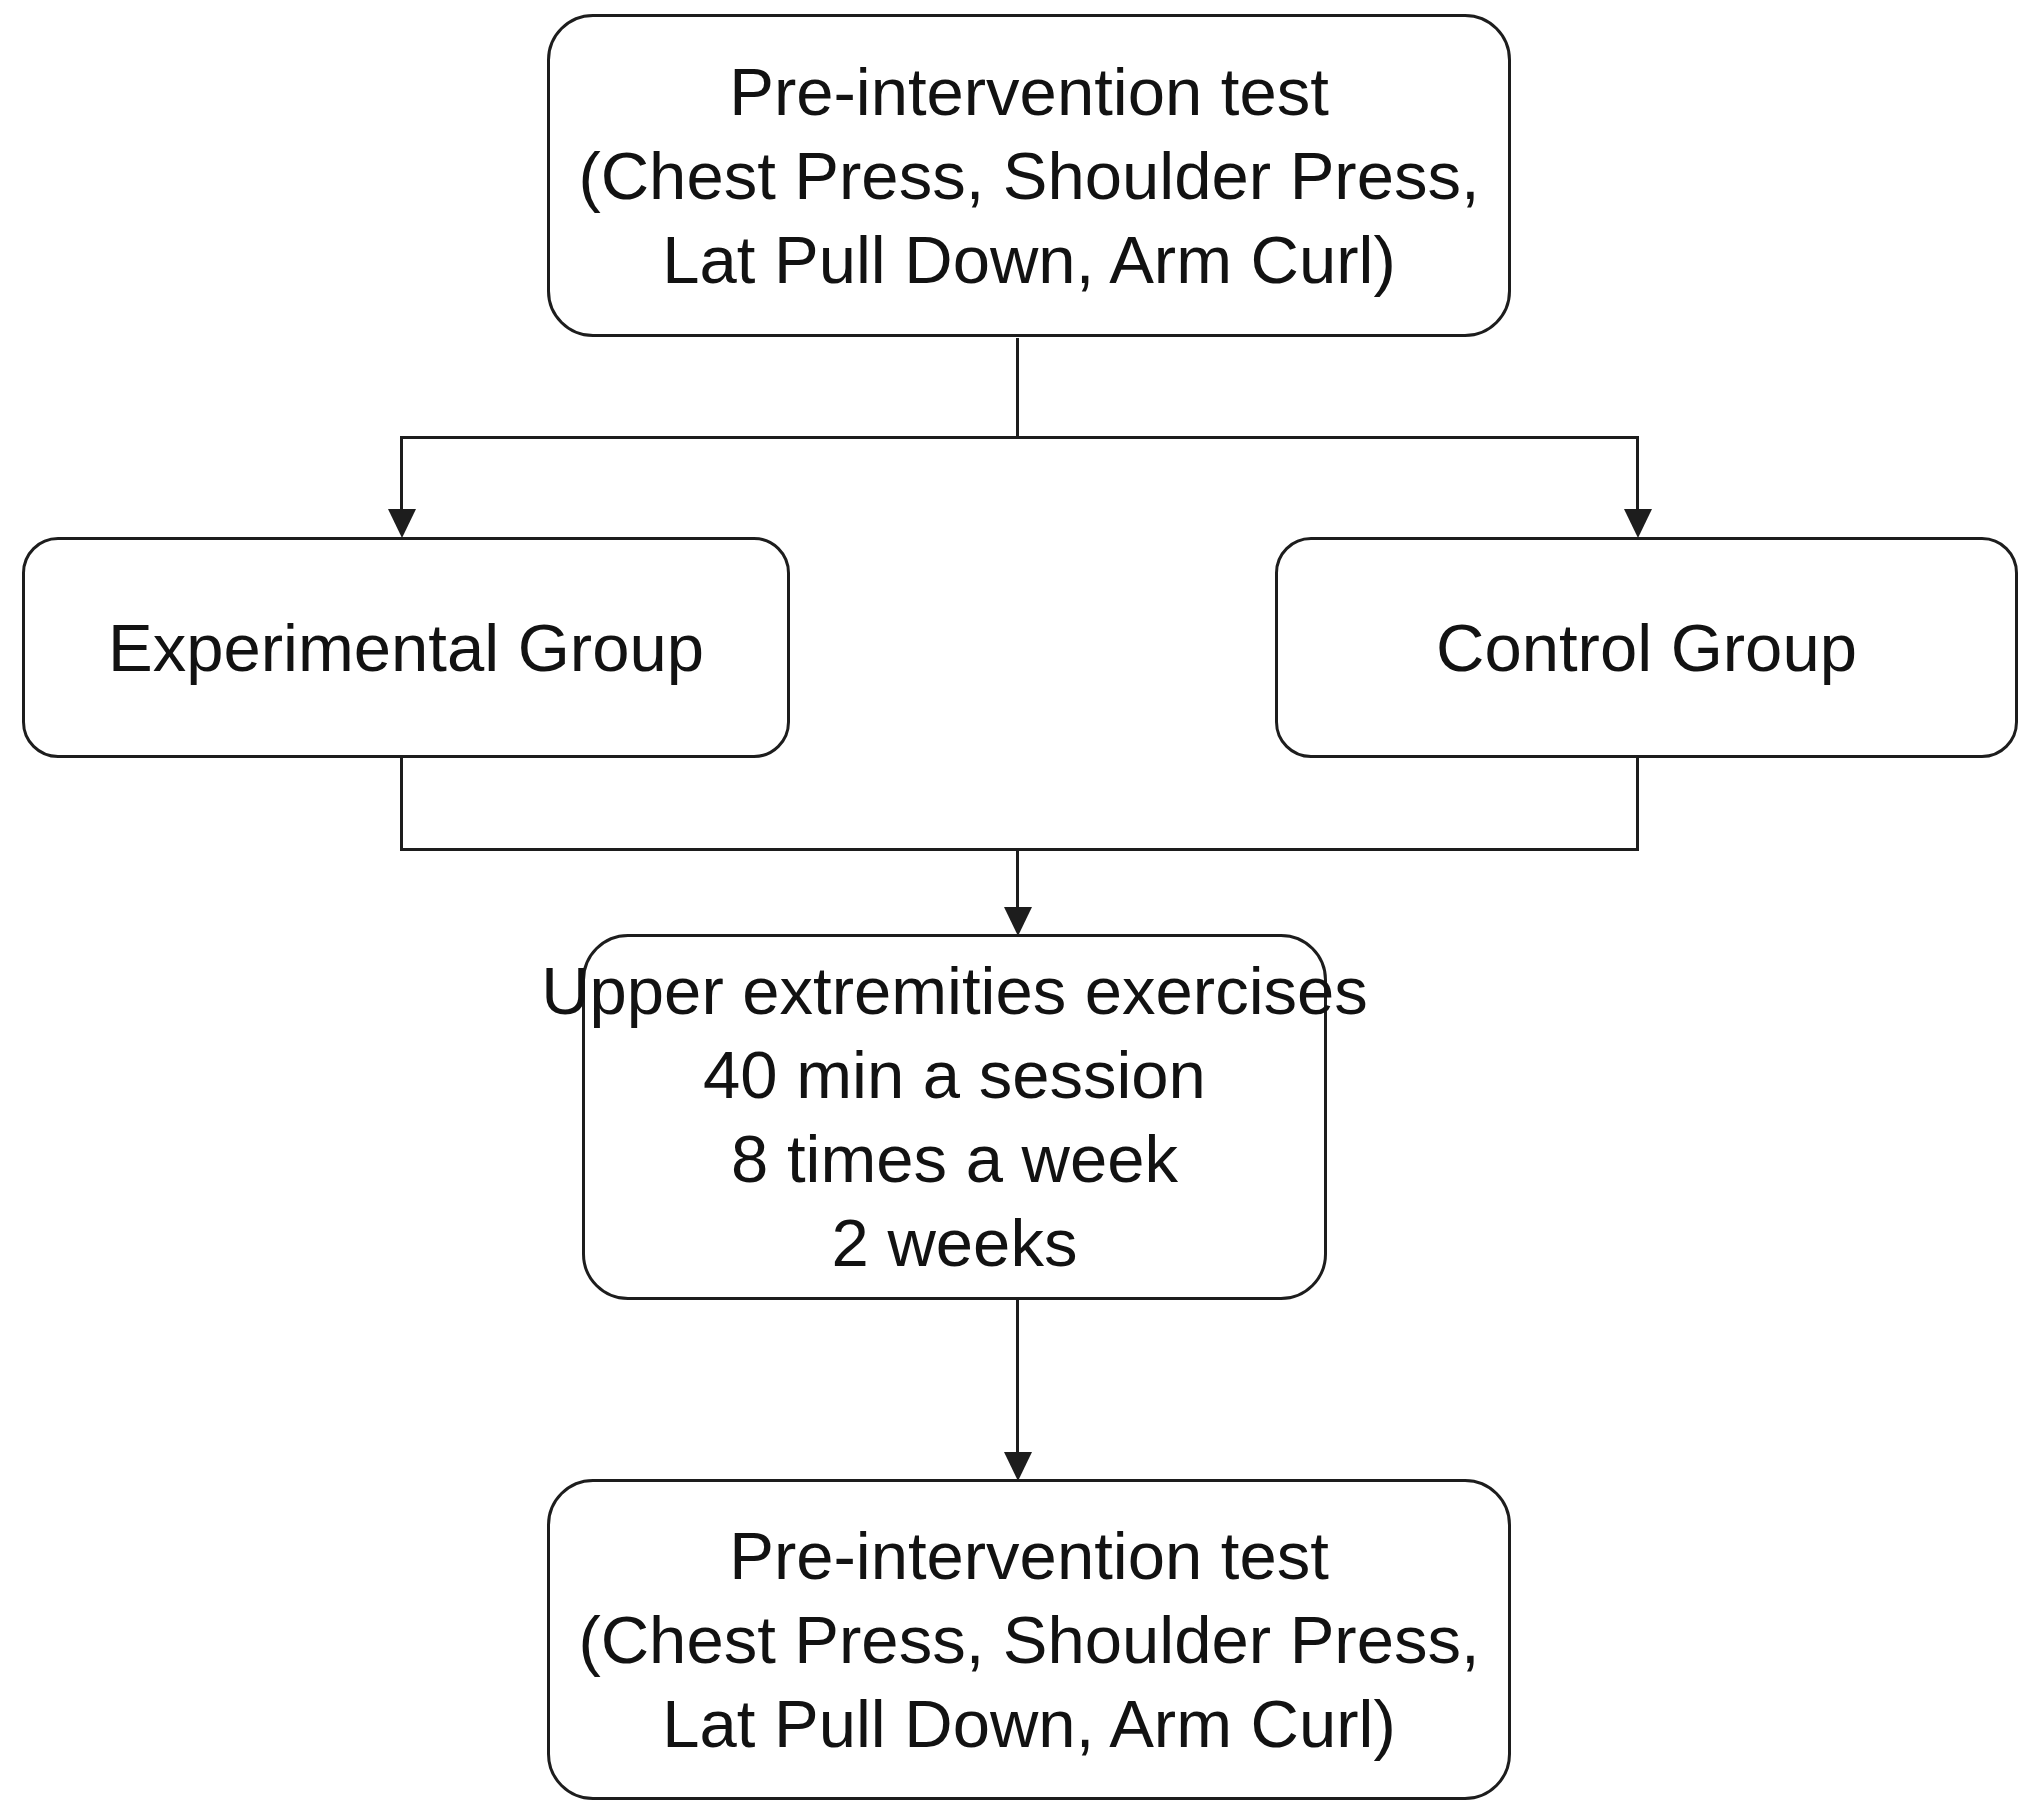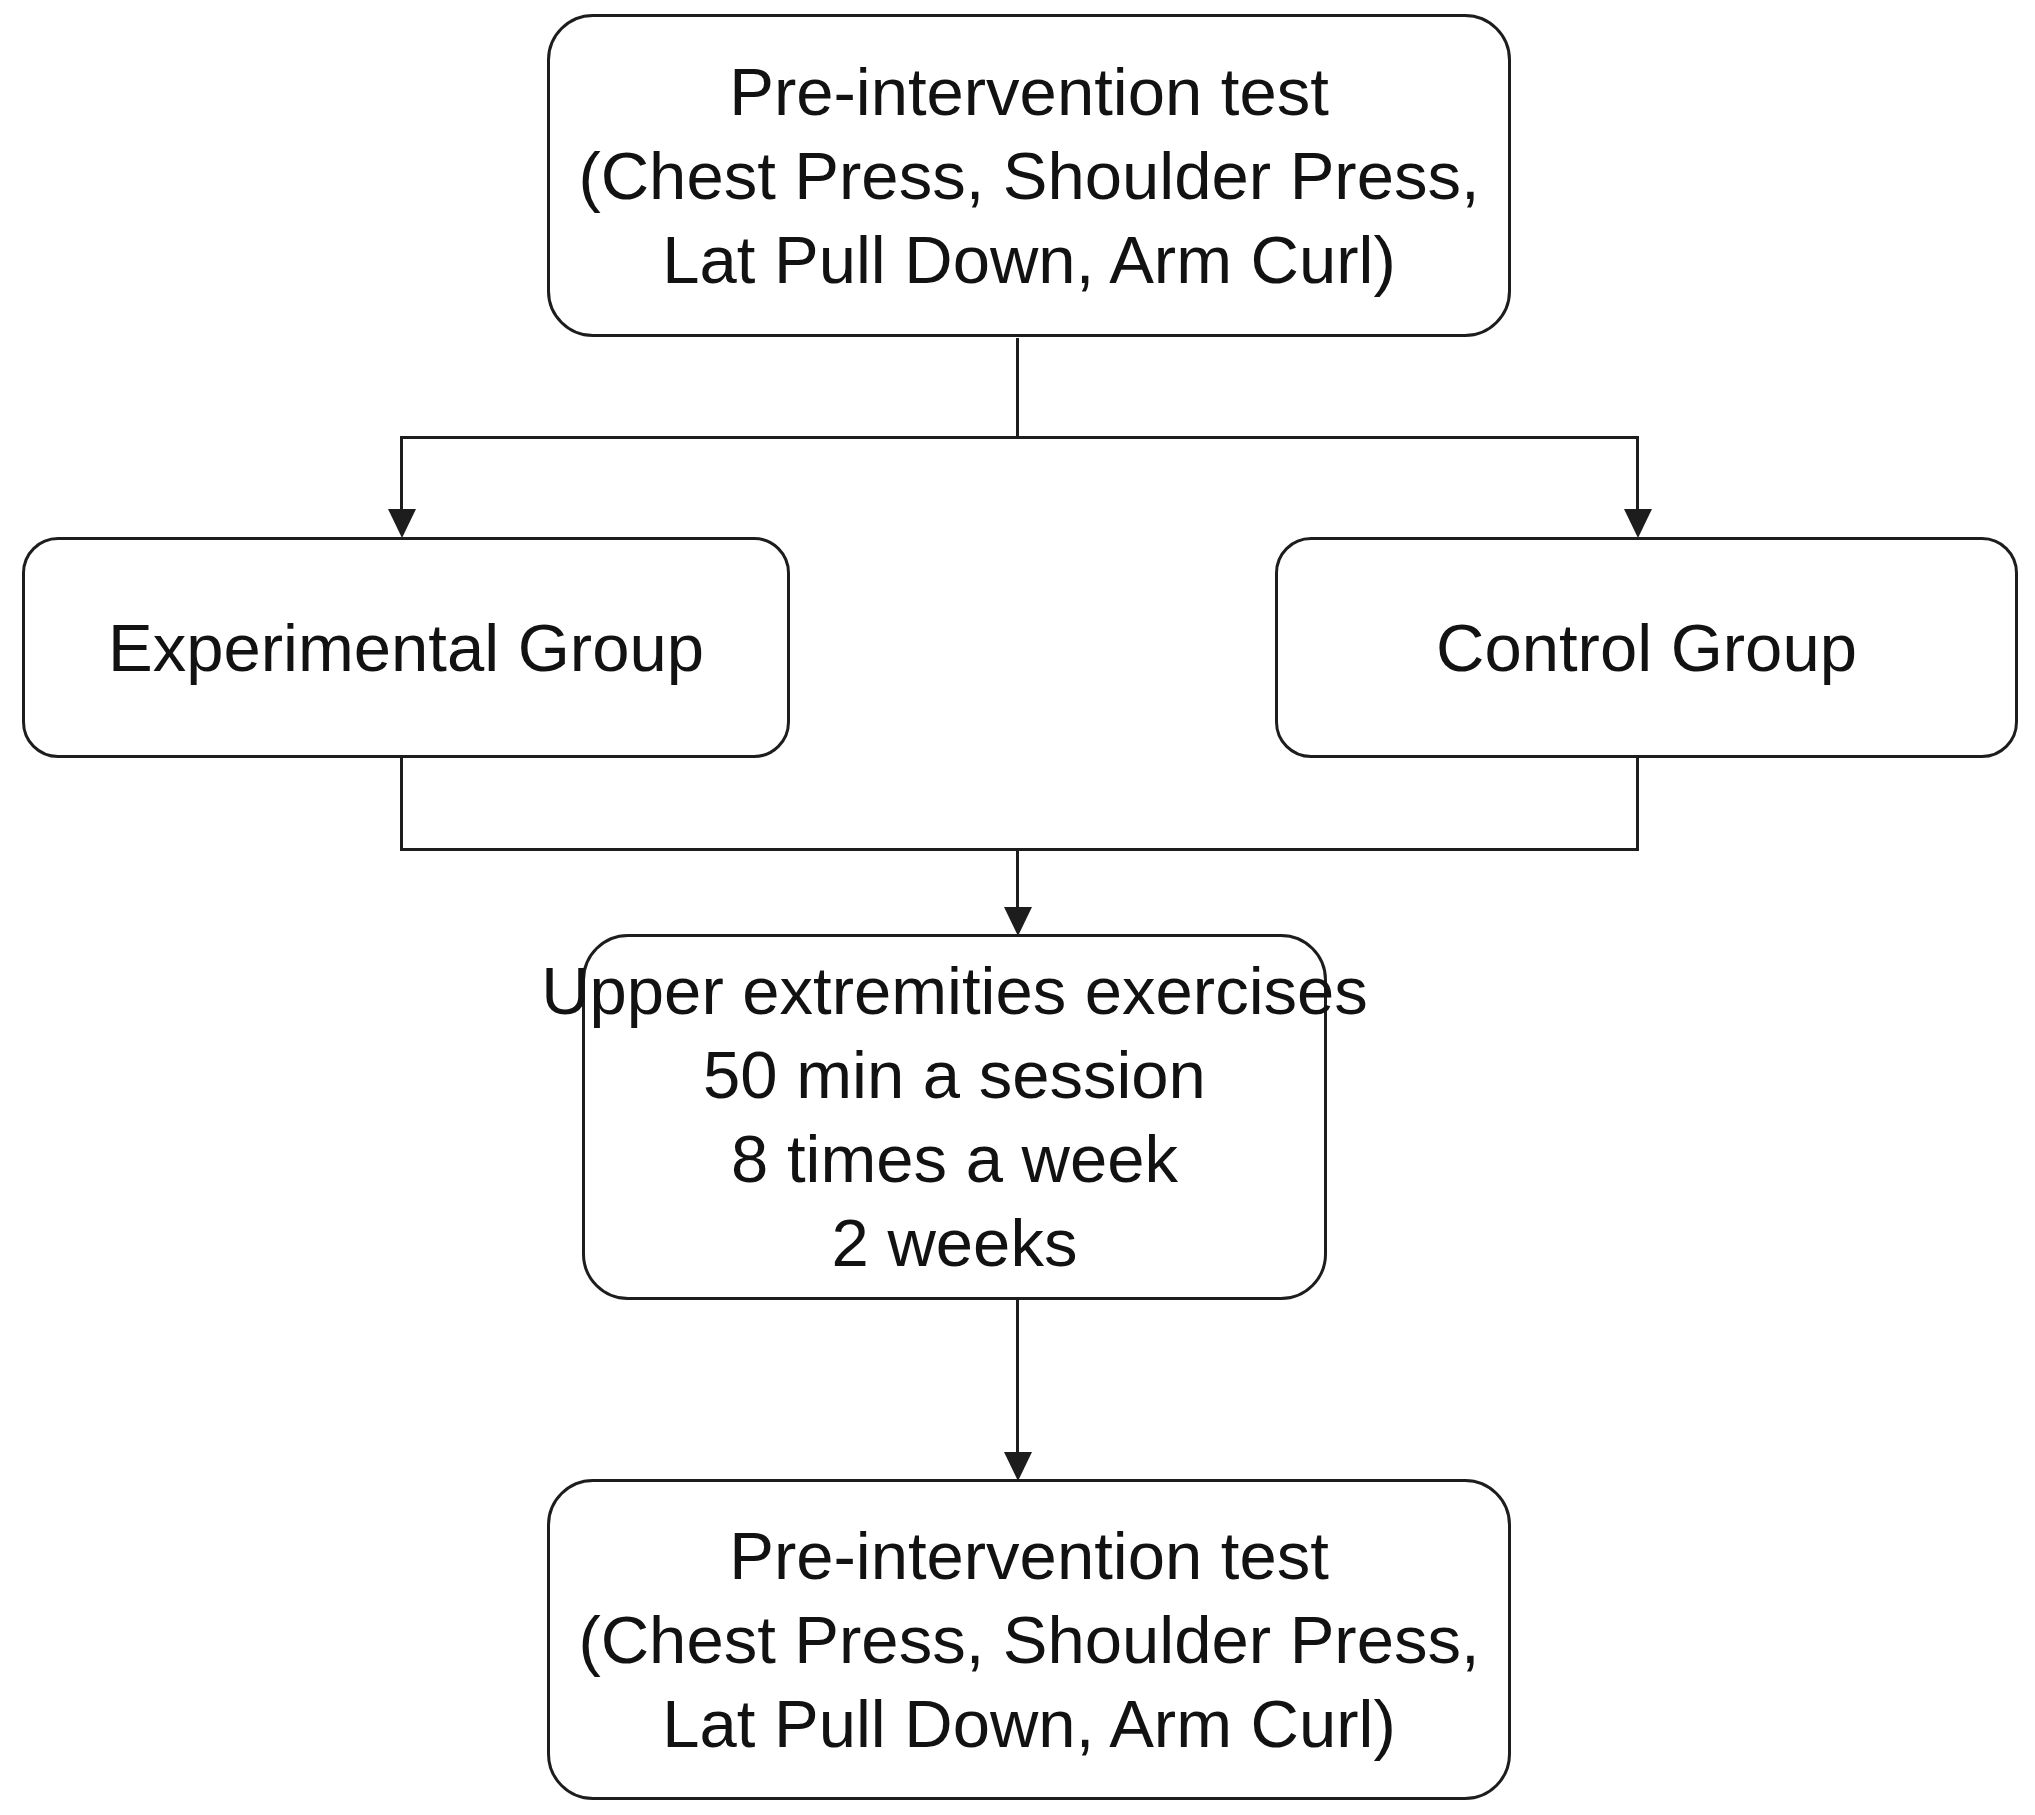--- a/index.html
+++ b/index.html
@@ -93,21 +93,21 @@
   </div>
 
   <div class="conn" id="stub-left-2"></div>
   <div class="conn" id="stub-right-2"></div>
   <div class="conn" id="merge-h"></div>
   <div class="conn" id="stem-mid"></div>
   <div class="arrowhead" id="ah-mid"></div>
 
   <div class="node" id="node-mid">
     <div class="nline">Upper extremities exercises</div>
-    <div class="nline">50 min a session</div>
+    <div class="nline">40 min a session</div>
     <div class="nline">8 times a week</div>
     <div class="nline">2 weeks</div>
   </div>
 
   <div class="conn" id="stem-bottom"></div>
   <div class="arrowhead" id="ah-bottom"></div>
 
   <div class="node" id="node-bottom">
     <div class="nline">Pre-intervention test</div>
     <div class="nline">(Chest Press, Shoulder Press,</div>

